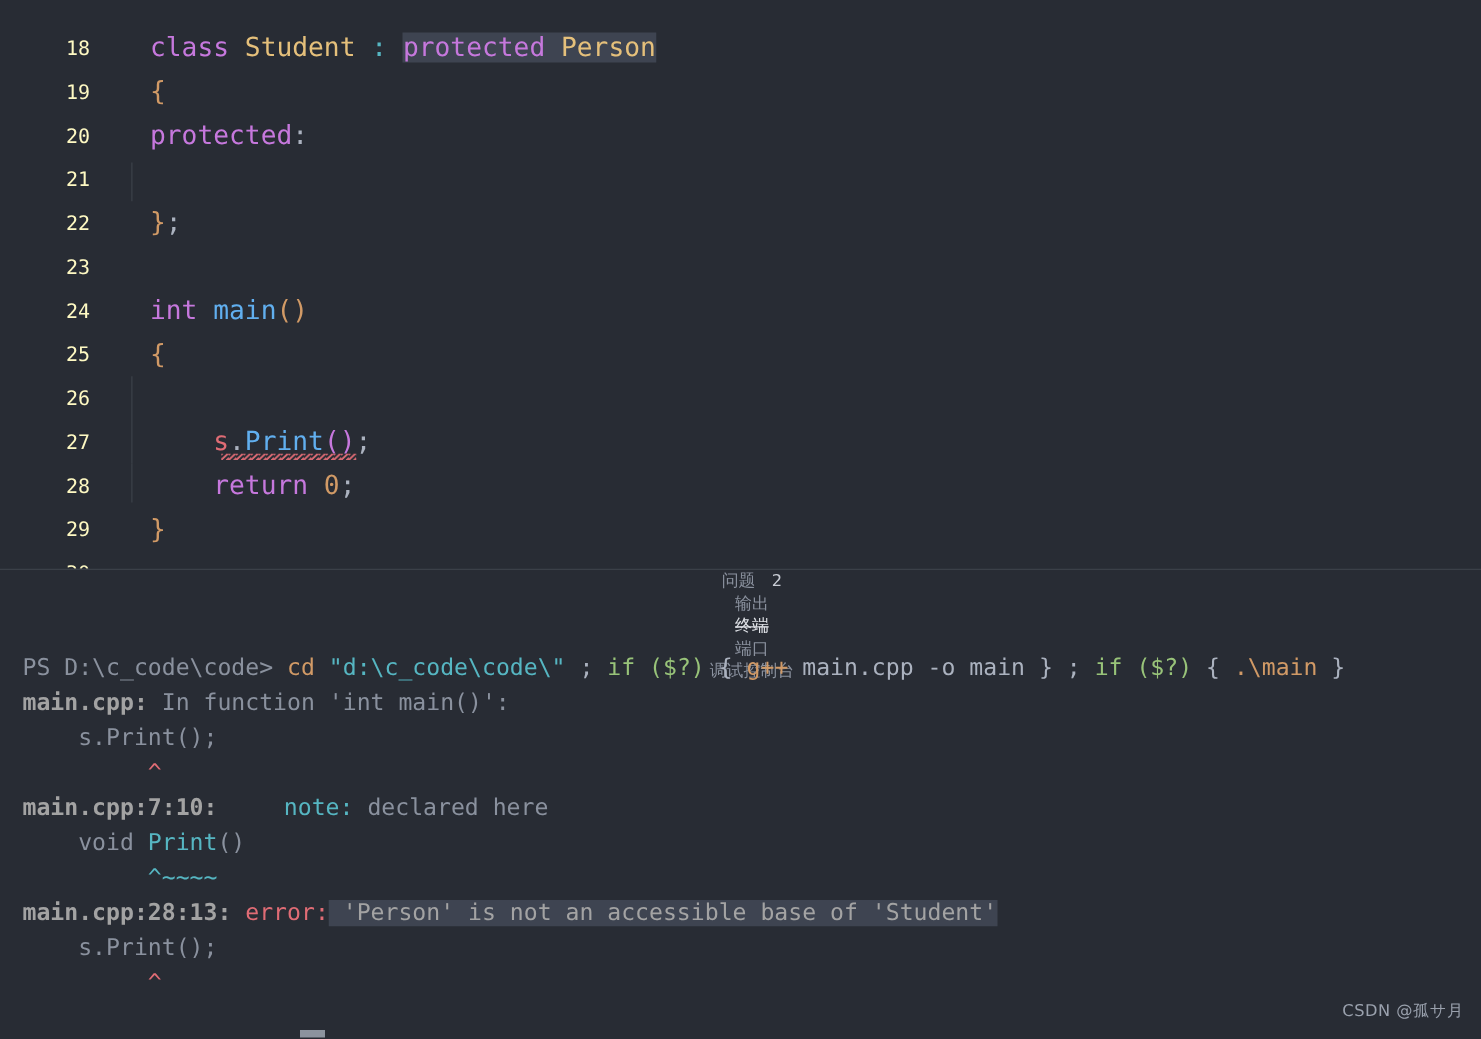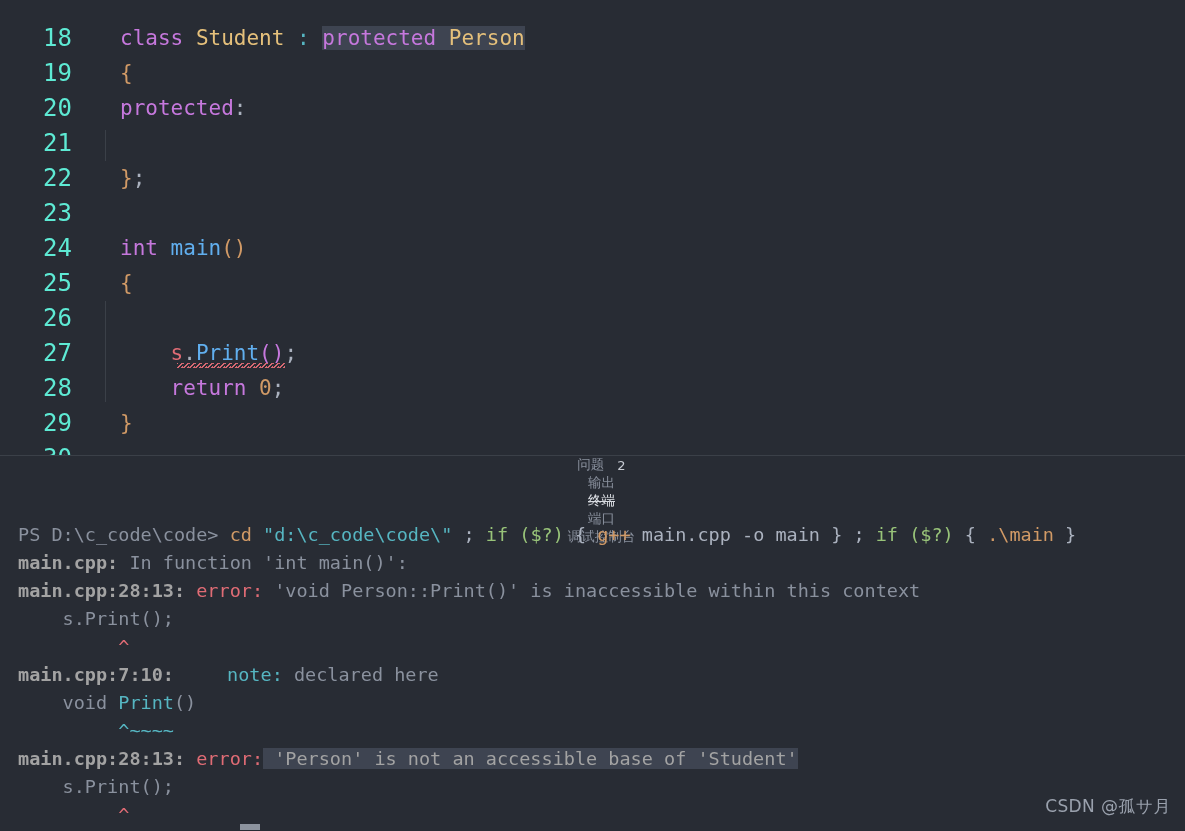--- a/index.html
+++ b/index.html
@@ -42,22 +42,22 @@
     line-height: 35px;
     white-space: pre;
     font-family: "DejaVu Sans Mono", monospace;
     font-size: 21px;
   }
   .ln {
     position: absolute;
     left: 0;
     width: 72px;
     text-align: right;
-    color: #5eead4;
-    font-size: 24px;
+    color: #fef9c3;
+    font-size: 16px;
     font-family: "DejaVu Sans Mono", monospace;
   }
   .code-text {
     position: absolute;
     left: 120px;
     top: 0;
     white-space: pre;
   }
   .indent-guide {
     position: absolute;
@@ -172,21 +172,21 @@
   .tilde-cyan {
     color: #56b6c2;
   }
 
   
   .watermark {
     position: absolute;
     right: 14px;
     bottom: 13px;
     font-family: "DejaVu Sans", sans-serif;
-    font-size: 17px;
+    font-size: 13px;
     color: #9aa1ad;
     letter-spacing: .4px;
     pointer-events: none;
   }
 
   
   .h-scroll-track {
     position: absolute;
     left: 0; right: 0; bottom: 0;
     height: 7px;
@@ -298,21 +298,20 @@
         <span>调试控制台</span>
       </div>
     </div>
 
     <div class="terminal">
 
       <div class="term-line"><span class="c-dim">PS D:\c_code\code&gt;</span><span class="c-grey"> </span><span class="c-orange">cd</span><span class="c-grey"> </span><span class="c-cyan">"d:\c_code\code\"</span><span class="c-grey"> ; </span><span class="c-green">if</span><span class="c-grey"> </span><span class="c-green">($?)</span><span class="c-grey"> </span><span class="c-grey">{</span><span class="c-grey"> </span><span class="c-orange">g++</span><span class="c-grey"> </span><span class="c-grey">main.cpp -o main</span><span class="c-grey"> </span><span class="c-grey">}</span><span class="c-grey"> ; </span><span class="c-green">if</span><span class="c-grey"> </span><span class="c-green">($?)</span><span class="c-grey"> </span><span class="c-grey">{</span><span class="c-grey"> </span><span class="c-orange">.\main</span><span class="c-grey"> </span><span class="c-grey">}</span></div>
 
       <div class="term-line"><span class="c-white bold">main.cpp:</span><span class="c-dim"> In function 'int main()':</span></div>
 
-      <div class="term-line"><span class="c-white bold">main.cpp:28:13:</span><span class="c-grey"> </span><span class="c-err">error:</span><span class="c-dim"> 'void Person::Print()' is inaccessible within this context</span></div>
       <div class="term-line"><span class="c-dim">    s.Print();</span></div>
       <div class="term-line"><span class="c-caret">         <span>^</span></span></div>
 
       <div class="term-line"><span class="c-white bold">main.cpp:7:10:</span><span class="c-grey"> </span><span class="c-note">note:</span><span class="c-dim"> declared here</span></div>
       <div class="term-line"><span class="c-dim">    void </span><span class="c-cyan">Print</span><span class="c-dim">()</span></div>
       <div class="term-line"><span class="tilde-cyan">         <span>^~~~~</span></span></div>
 
       <div class="term-line"><span class="c-white bold">main.cpp:28:13:</span><span class="c-grey"> </span><span class="c-err">error:</span><span class="t-sel"><span class="c-white"> 'Person' is not an accessible base of 'Student'</span></span></div>
       <div class="term-line"><span class="c-dim">    s.Print();</span></div>
       <div class="term-line"><span class="c-caret">         <span>^</span></span></div>

